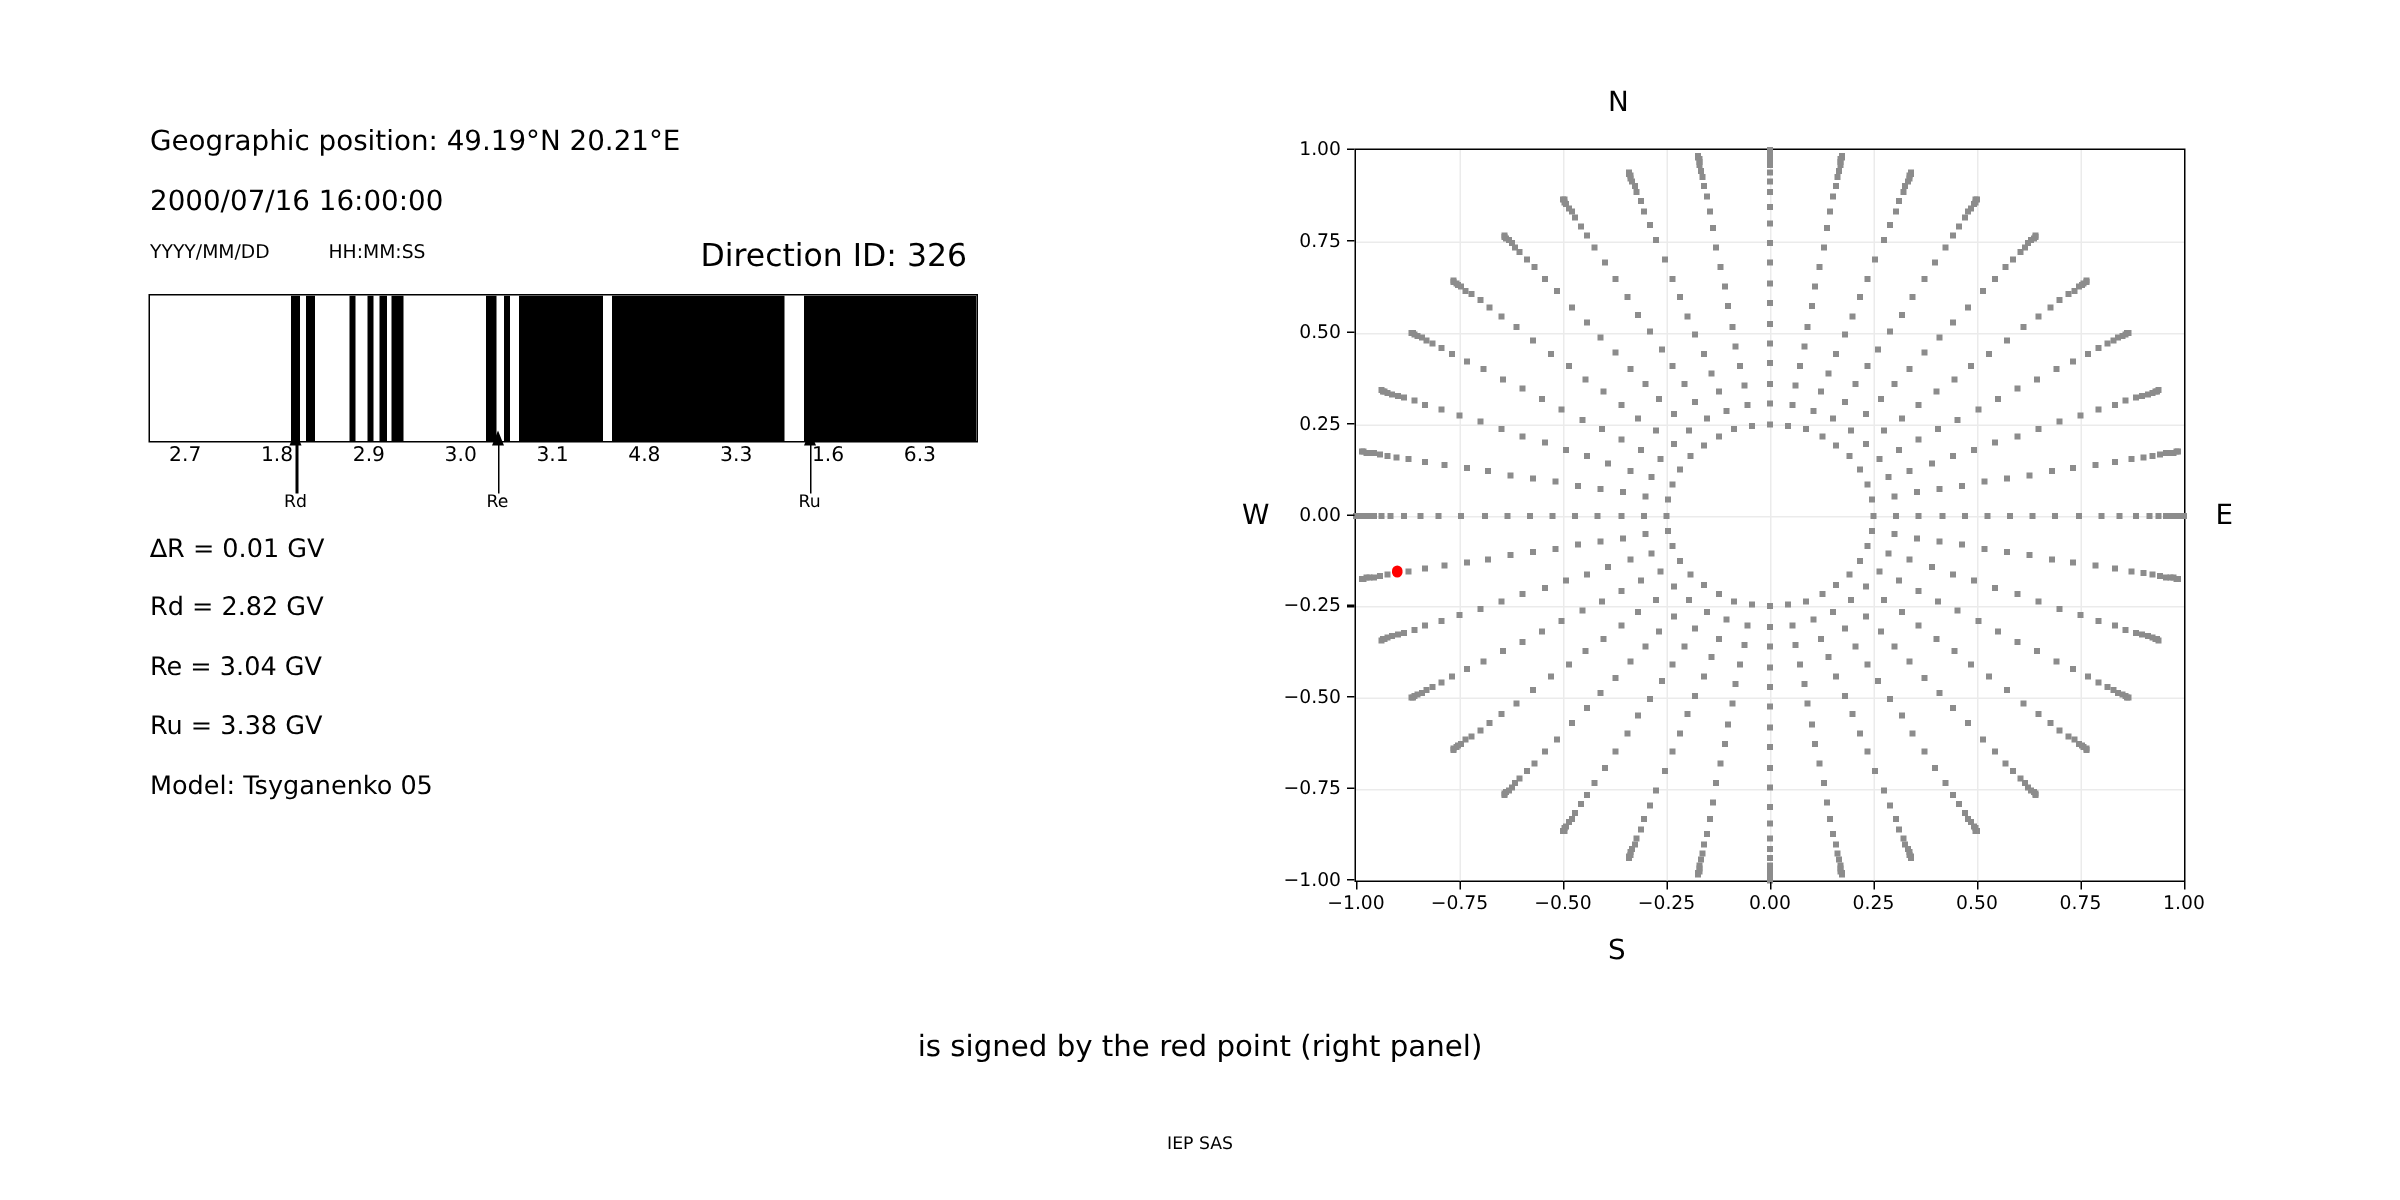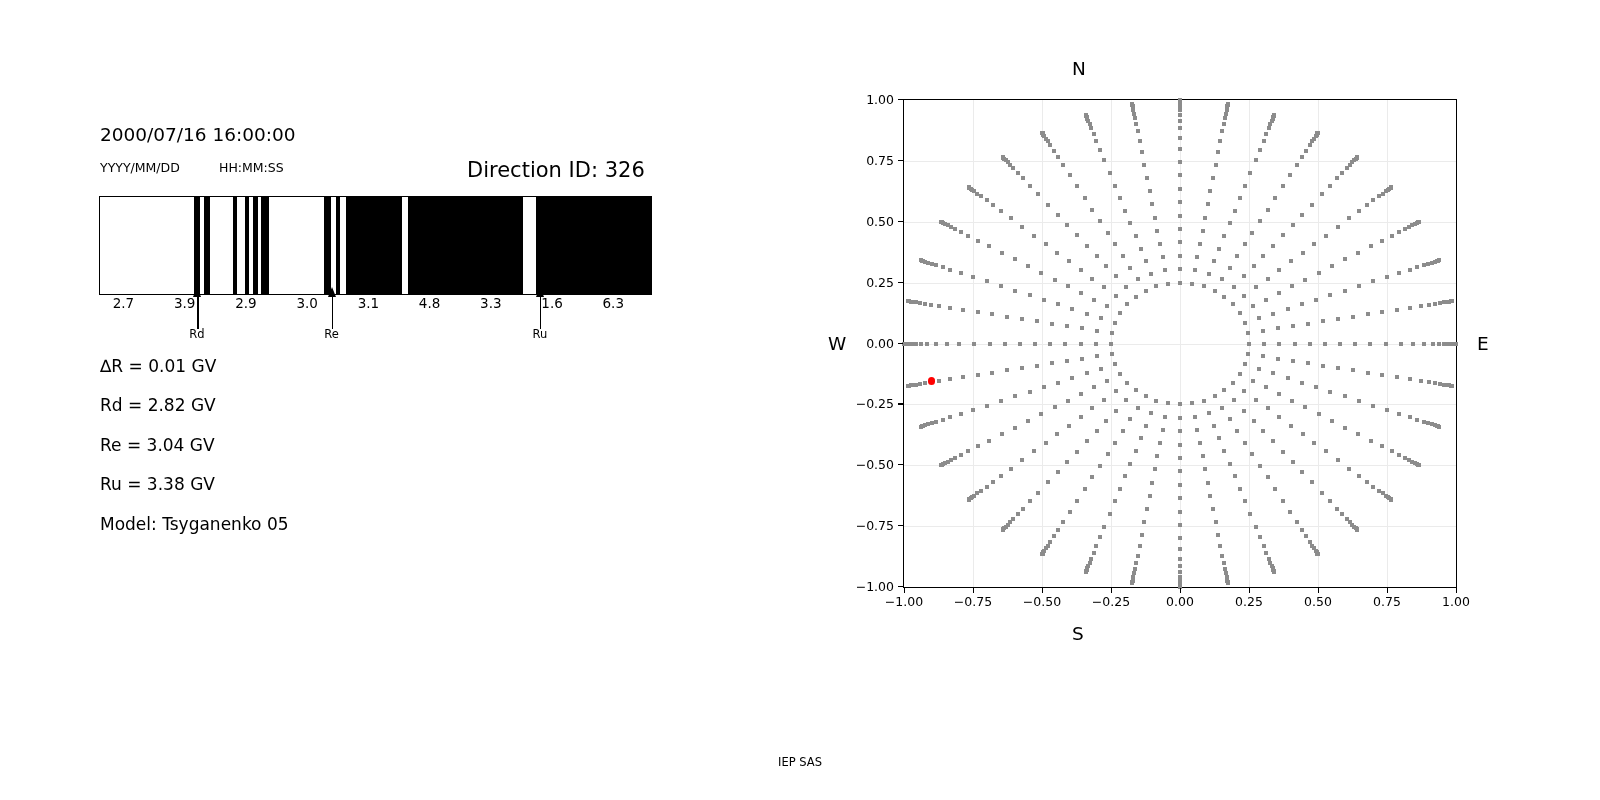--- a/index.html
+++ b/index.html
@@ -71,20 +71,21 @@
   #footer{
     position:absolute;left:0;top:755px;width:1600px;text-align:center;
     font-size:11.5px;
   }
 </style>
 </head>
 <body>
 
 <div class="abs" id="left-panel">
 
+  <div class="abs txt-geo">Geographic position: 49.19°N 20.21°E</div>
   <div class="abs txt-datetime">2000/07/16 16:00:00</div>
   <div class="abs txt-fmt-date">YYYY/MM/DD</div>
   <div class="abs txt-fmt-time">HH:MM:SS</div>
   <div class="abs txt-dirid">Direction ID: 326</div>
 
   <div class="abs" id="penumbra-wrap">
     <div id="penumbra-bar">
         <div class="band" style="left: 93.9761px; width: 6.12222px;"></div>
         <div class="band" style="left: 104.384px; width: 5.51px;"></div>
         <div class="band" style="left: 132.546px; width: 4.28556px;"></div>
@@ -94,21 +95,21 @@
         <div class="band" style="left: 224.379px; width: 6.73444px;"></div>
         <div class="band" style="left: 236.012px; width: 4.28556px;"></div>
         <div class="band" style="left: 246.419px; width: 55.7122px;"></div>
         <div class="band" style="left: 308.254px; width: 115.098px;"></div>
         <div class="band" style="left: 435.596px; width: 115.404px;"></div>
       </div>
   </div>
 
   <div class="abs" id="rig-axis">
       <div class="tick-lbl" style="left: 24.4889px;">2.7</div>
-      <div class="tick-lbl" style="left: 85.7111px;">3.9</div>
+      <div class="tick-lbl" style="left: 85.7111px;">1.8</div>
       <div class="tick-lbl" style="left: 146.933px;">2.9</div>
       <div class="tick-lbl" style="left: 208.156px;">3.0</div>
       <div class="tick-lbl" style="left: 269.378px;">3.1</div>
       <div class="tick-lbl" style="left: 330.6px;">4.8</div>
       <div class="tick-lbl" style="left: 391.822px;">3.3</div>
       <div class="tick-lbl" style="left: 453.044px;">1.6</div>
       <div class="tick-lbl" style="left: 514.267px;">6.3</div>
       <div class="arrow-grp" style="left: 97.9556px;">
         <div class="arrow-line"></div>
         <div class="arrow-head"></div>
@@ -946,14 +947,15 @@
     <div class="xtickmark" style="left: 449px; top: 588px;"></div>
     <div class="xtick" style="left: 518px; top: 594px;">0.50</div>
     <div class="xtickmark" style="left: 518px; top: 588px;"></div>
     <div class="xtick" style="left: 587px; top: 594px;">0.75</div>
     <div class="xtickmark" style="left: 587px; top: 588px;"></div>
     <div class="xtick" style="left: 656px; top: 594px;">1.00</div>
     <div class="xtickmark" style="left: 656px; top: 588px;"></div>
   </div>
 
 <div id="caption">
+  <div>is signed by the red point (right panel)</div>
 </div>
 <div id="footer">IEP SAS</div>
 
 </body></html>

